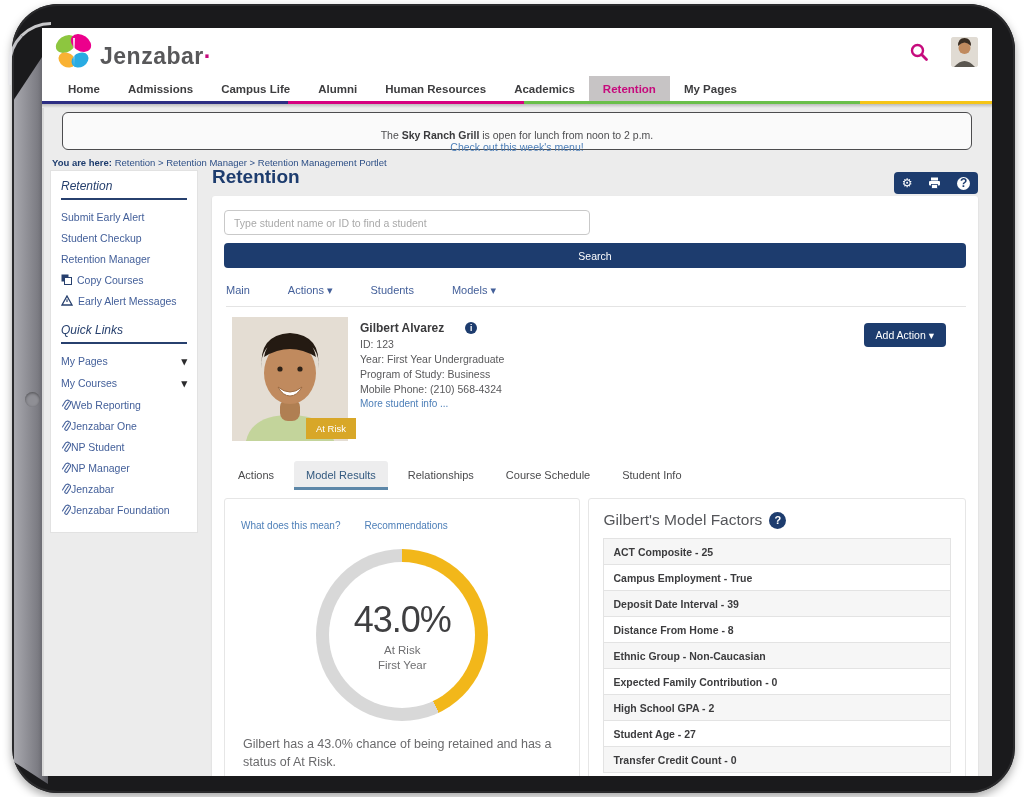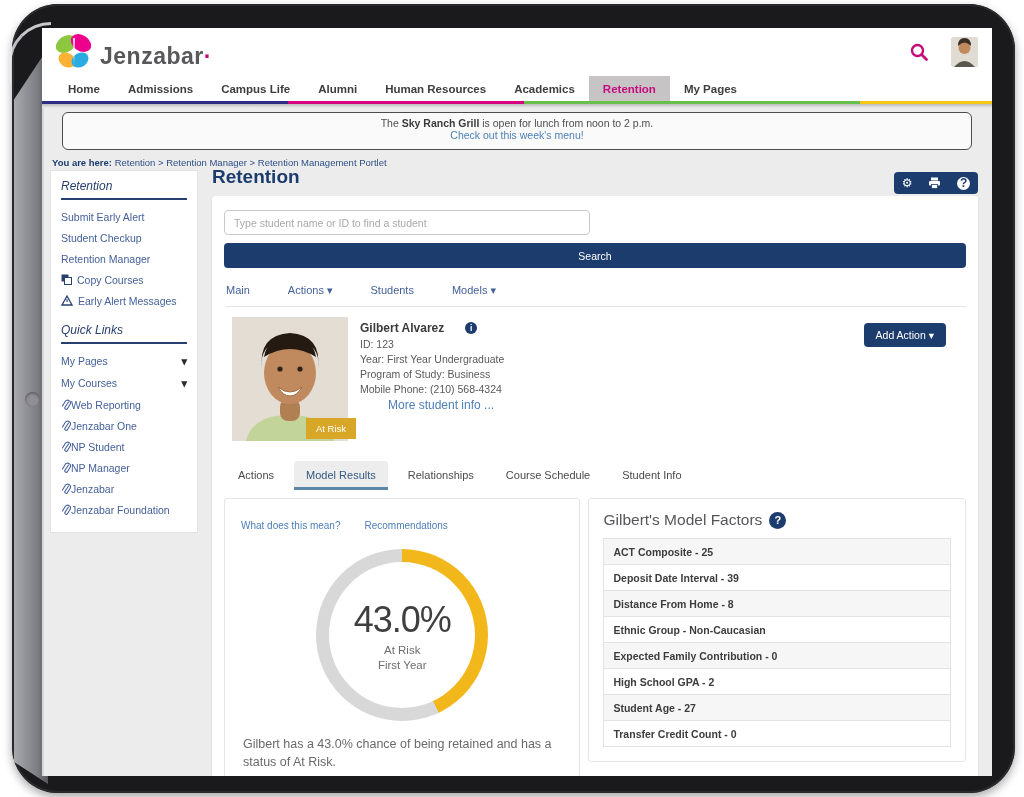--- a/index.html
+++ b/index.html
@@ -23,21 +23,21 @@
 
   
   .main-nav { position:absolute; left:0; top:48px; width:100%; height:25px; background:#fff; display:flex; align-items:stretch; padding-left:12px; }
   .nav-item { font-size:11.5px; font-weight:700; color:#3d3d3f; display:flex; align-items:center; padding:0 14px; cursor:pointer; }
   .nav-item.active { background:#c7c4c5; color:#c60b7d; }
   .nav-underline { position:absolute; left:0; top:73px; width:100%; height:3px; display:flex; }
   .nav-underline div { height:3px; }
   .content-shade { position:absolute; left:0; top:76px; width:100%; height:4px; background:linear-gradient(#bdbdbd,#ececec); }
 
   
-  .banner { position:absolute; left:20px; top:84px; width:910px; height:38px; background:#fafafa; border:1px solid #4c4c4e; border-radius:6px; text-align:center; padding-top:4px; }
+  .banner { position:absolute; left:20px; top:84px; width:910px; height:38px; background:#fafafa; border:1px solid #4c4c4e; border-radius:6px; text-align:center; padding-top:16px; }
   .banner-line1 { font-size:10.5px; color:#4e4e50; }
   .banner-line1 b { color:#3a3a3c; }
   .banner-link { font-size:10.5px; color:#4d7fb8; cursor:pointer; }
 
   
   .breadcrumb { position:absolute; left:10px; top:129px; font-size:9.5px; color:#2d4f86; }
   .breadcrumb b { color:#1d3c6e; }
 
   
   .sidebar { position:absolute; left:8px; top:142px; width:148px; background:#fff; border:1px solid #e2e2e2; padding:8px 10px 12px 10px; }
@@ -68,21 +68,21 @@
   .pm-item.caret::after { content:" ▾"; color:#44609a; }
 
   
   .student-card { position:relative; padding:6px 10px 10px 18px; margin-bottom:10px; display:flex; }
   .photo-wrap { position:relative; width:116px; height:124px; flex:0 0 auto; }
   .at-risk { position:absolute; right:-8px; bottom:2px; background:#d8a728; color:#fff; font-size:9.5px; padding:5px 10px; }
   .stu-info { margin-left:12px; padding-top:4px; }
   .stu-name { font-size:12px; font-weight:700; color:#3a3a3c; display:flex; align-items:center; gap:21px; }
   .info-i { width:12px; height:12px; border-radius:50%; background:#1d3c6e; color:#fff; font-size:8.5px; font-weight:700; display:inline-flex; align-items:center; justify-content:center; font-style:normal; cursor:pointer;}
   .stu-line { font-size:10.5px; color:#59595b; margin-top:3px; }
-  .more-link { font-size:12px; color:#4d7fb8; margin-top:3px; cursor:pointer;margin-left:28px; }
+  .more-link { font-size:10px; color:#4d7fb8; margin-top:3px; cursor:pointer; }
   .add-action { position:absolute; right:20px; top:12px; background:#1d3c6e; color:#fff; font-size:10.5px; border:none; border-radius:4px; padding:6px 12px; cursor:pointer; }
   .add-action::after { content:" ▾"; }
 
   
   .detail-tabs { display:flex; gap:8px; margin:2px 0 8px 2px; }
   .dtab { font-size:11px; color:#4a4a4c; padding:8px 12px 6px 12px; cursor:pointer; }
   .dtab.active { color:#33597f; background:#ededee; border-bottom:3px solid #5d87a8; border-top-left-radius:3px; border-top-right-radius:3px; }
 
   
   .results-row { display:flex; gap:8px; align-items:flex-start; }
@@ -345,20 +345,21 @@
             </div>
           </div>
 
           <div class="panel factors-panel" style="border:1px solid #e6e6e6;box-shadow:none;">
             <div class="factors-title">
               <span>Gilbert's Model Factors</span>
               <span class="f-help">?</span>
             </div>
             <div class="factor-list">
               <div class="factor-row">ACT Composite - 25</div>
+              <div class="factor-row">Campus Employment - True</div>
               <div class="factor-row">Deposit Date Interval - 39</div>
               <div class="factor-row">Distance From Home - 8</div>
               <div class="factor-row">Ethnic Group - Non-Caucasian</div>
               <div class="factor-row">Expected Family Contribution - 0</div>
               <div class="factor-row">High School GPA - 2</div>
               <div class="factor-row">Student Age - 27</div>
               <div class="factor-row">Transfer Credit Count - 0</div>
             </div>
           </div>
         </div>

